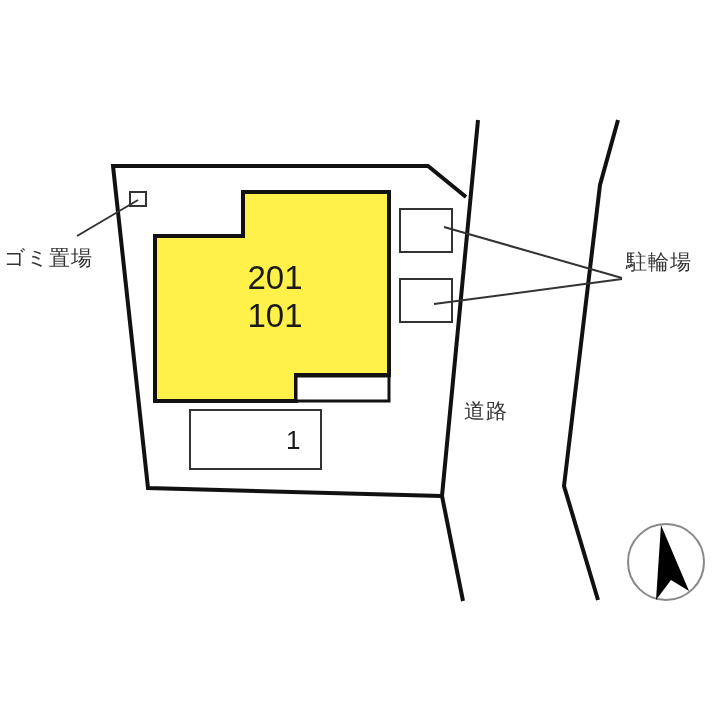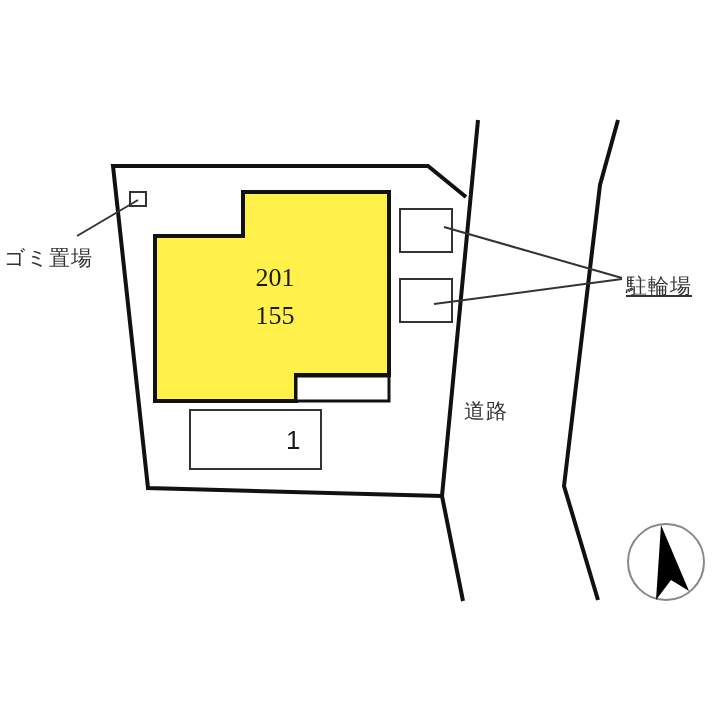--- a/index.html
+++ b/index.html
@@ -1,21 +1,21 @@
 <!DOCTYPE html>
 <html><head>
 <meta charset="utf-8">
 <style>
   html, body { margin:0; padding:0; background:#ffffff; }
   body { width:720px; height:720px; position:relative; overflow:hidden;
          font-family:"DejaVu Sans", sans-serif; }
   svg { position:absolute; left:0; top:0; }
   .lbl { position:absolute; color:#333; font-family:"DejaVu Sans", sans-serif; white-space:nowrap; }
   .jp { font-size:21px; letter-spacing:1px; }
-  .unit { font-family:Liberation Serif, serif; font-size:26px; color:#1a1a1a; text-align:center; line-height:36px; }
+  .unit { font-family:Liberation Sans, sans-serif; font-size:33px; color:#1a1a1a; text-align:center; line-height:36px; }
   .park { font-family:"Liberation Sans", sans-serif; font-size:26px; color:#1a1a1a; }
 </style>
 </head>
 <body>
 
 <svg width="720" height="720" viewBox="0 0 720 720">
 
   <polyline points="466,197 428,166 113,166 148,488 442,496" fill="none" stroke="#111" stroke-width="4" stroke-linejoin="miter"></polyline>
 
   <polyline points="478,120 442,496 463,601" fill="none" stroke="#111" stroke-width="4"></polyline>
@@ -37,18 +37,18 @@
   <line x1="444" y1="227" x2="622" y2="278" stroke="#333" stroke-width="2"></line>
   <line x1="434" y1="304" x2="622" y2="279" stroke="#333" stroke-width="2"></line>
 
   <g>
     <circle cx="666" cy="562" r="38" fill="#fff" stroke="#888" stroke-width="2"></circle>
     <polygon points="661,525 689,591 671,580 656,600" fill="#000"></polygon>
   </g>
 </svg>
 
 <div class="lbl jp" style="left:4px; top:244px;">ゴミ置場</div>
-<div class="lbl jp" style="left:626px; top:272px;text-decoration:underline;">駐輪場</div>
+<div class="lbl jp" style="left:626px; top:248px;">駐輪場</div>
 <div class="lbl jp" style="left:464px; top:397px;">道路</div>
 
 <div class="lbl unit" style="left:240px; top:260px; width:70px;">201</div>
-<div class="lbl unit" style="left:240px; top:298px; width:70px;">155</div>
+<div class="lbl unit" style="left:240px; top:298px; width:70px;">101</div>
 <div class="lbl park" style="left:286px; top:425px;">1</div>
 
 </body></html>

